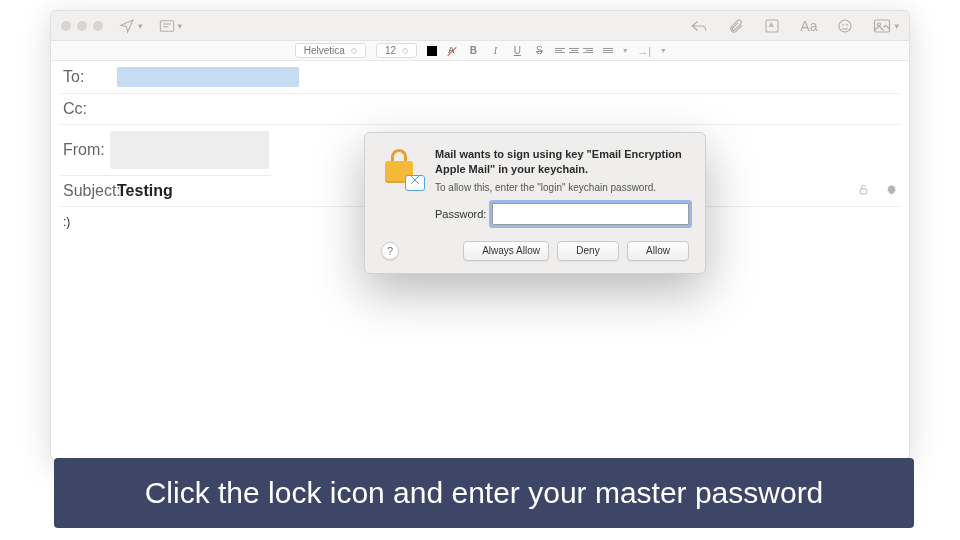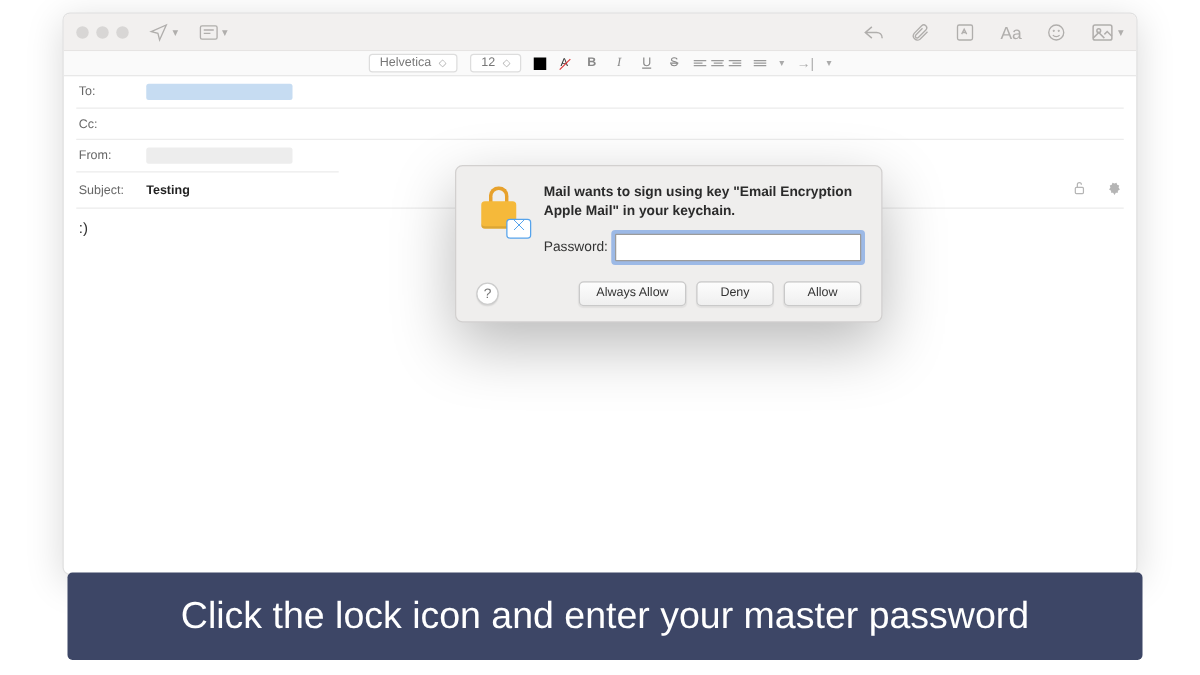--- a/index.html
+++ b/index.html
@@ -65,21 +65,21 @@
     .fmt-red::before { content:"A"; font-size:9px; color:#333; position:absolute; left:1px; top:-1px; }
     .fmt-red::after { content:""; position:absolute; width:12px; height:1px; background:#e03b3b; transform:rotate(-45deg); left:-1px; top:5px; }
     .fmt-btn { width:12px; text-align:center; color:#888; }
     .fmt-align { display:flex; flex-direction:column; gap:1px; }
     .fmt-align span { display:block; width:10px; height:1px; background:#999; }
     .fields { padding: 0 10px; }
     .row {
       display:flex;
       align-items:center;
       border-bottom: 1px solid #ececec;
-      font-size: 10px;
+      font-size: 16px;
       padding: 6px 2px;
       min-height: 25px;
     }
     .row .lbl { color: #666; width: 54px; }
     .row .val { color: #222; }
     .redact { background:#c6dcf2; color:transparent; border-radius:2px; padding: 1px 4px; filter: blur(0.3px); }
     .redact-g { background:#ededed; color:transparent; border-radius:2px; padding:1px 4px; }
     .row-icons { margin-left:auto; display:flex; gap:14px; color:#b5b5b5; font-size:13px; }
     .body-area { padding: 8px 12px; font-size: 12px; color:#333; }
     
@@ -128,21 +128,21 @@
       min-width:62px;
       height:20px;
       background:linear-gradient(#fdfdfd,#efefef);
       border:1px solid #c9c9c9;
       border-radius:4px;
       font-size:10px;
       color:#333;
       box-shadow: 0 1px 1px rgba(0,0,0,0.06);
       padding: 0 8px;
     }
-    .macbtn.wide { min-width:86px; }
+    .macbtn.wide { min-width:86px;text-align:right; }
     
     .caption {
       position:absolute;
       left:54px;
       right:46px;
       bottom:12px;
       background:#3d4666;
       color:#fff;
       font-size:30px;
       text-align:center;
@@ -299,20 +299,21 @@
 
 <div class="dialog">
   <div class="dlg-top">
     <div class="dlg-icon">
       <div class="lock-sh"></div>
       <div class="lock-body"></div>
       <div class="mail-badge"></div>
     </div>
     <div class="dlg-txt">
       <div class="dlg-h">Mail wants to sign using key "Email Encryption Apple Mail" in your keychain.</div>
+      <div class="dlg-p">To allow this, enter the "login" keychain password.</div>
       <div class="dlg-pw">
         <label>Password:</label>
         <input type="password" value="" style="">
       </div>
     </div>
   </div>
   <div class="dlg-btns">
     <div class="help">?</div>
     <div class="spacer"></div>
     <button class="macbtn wide">Always Allow</button>

